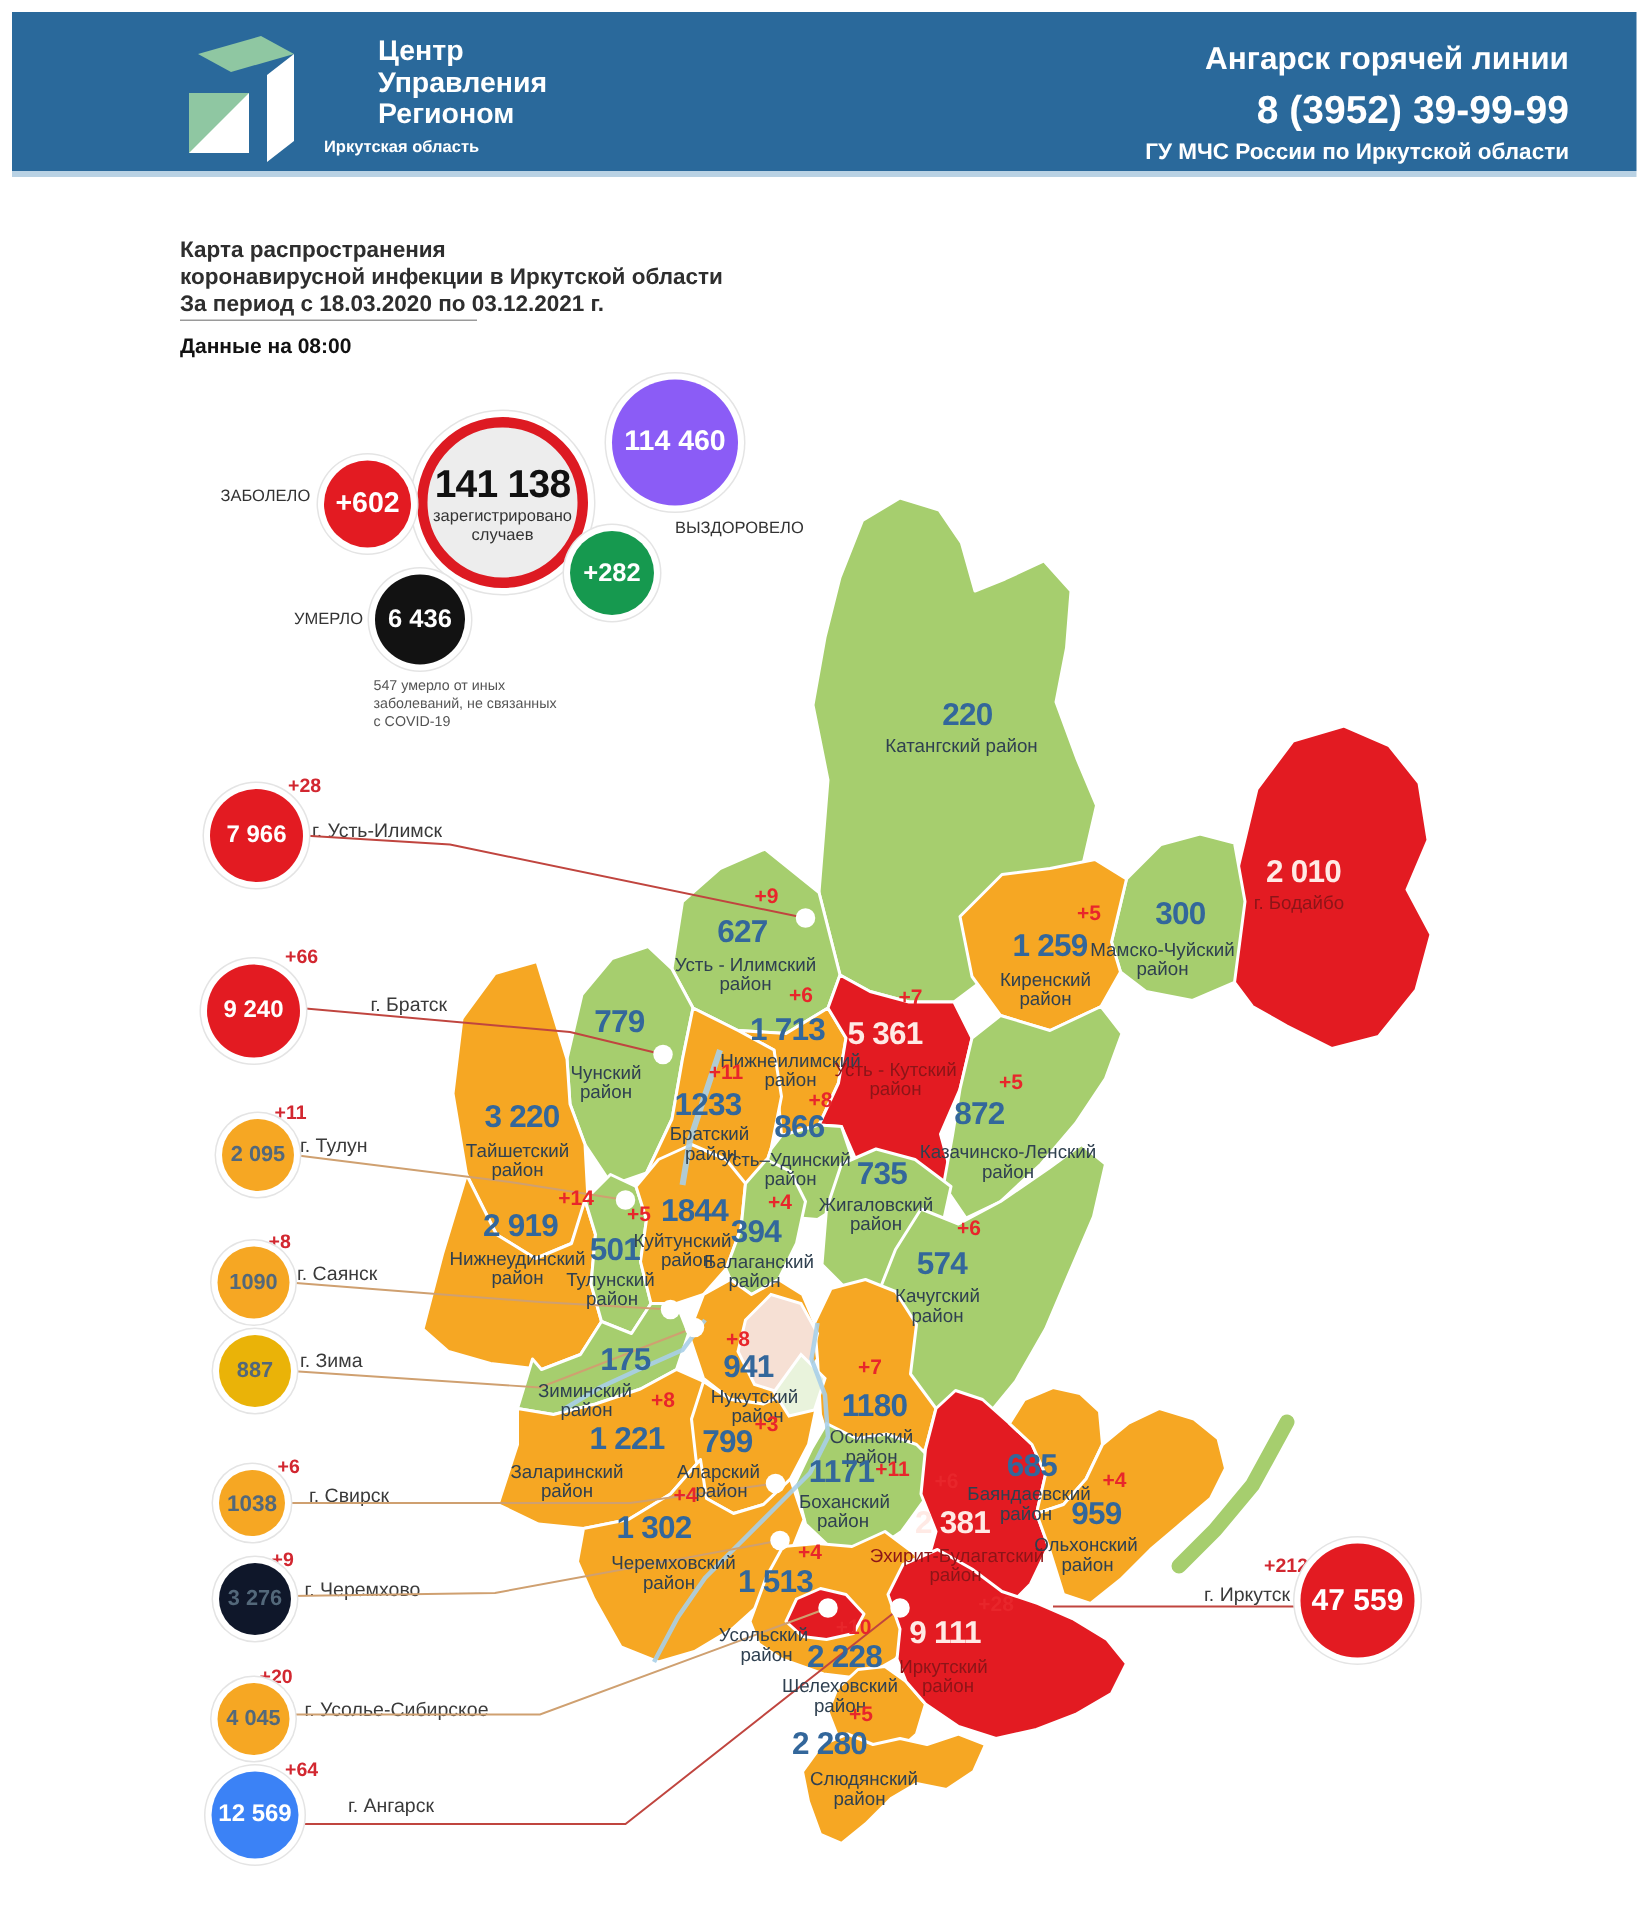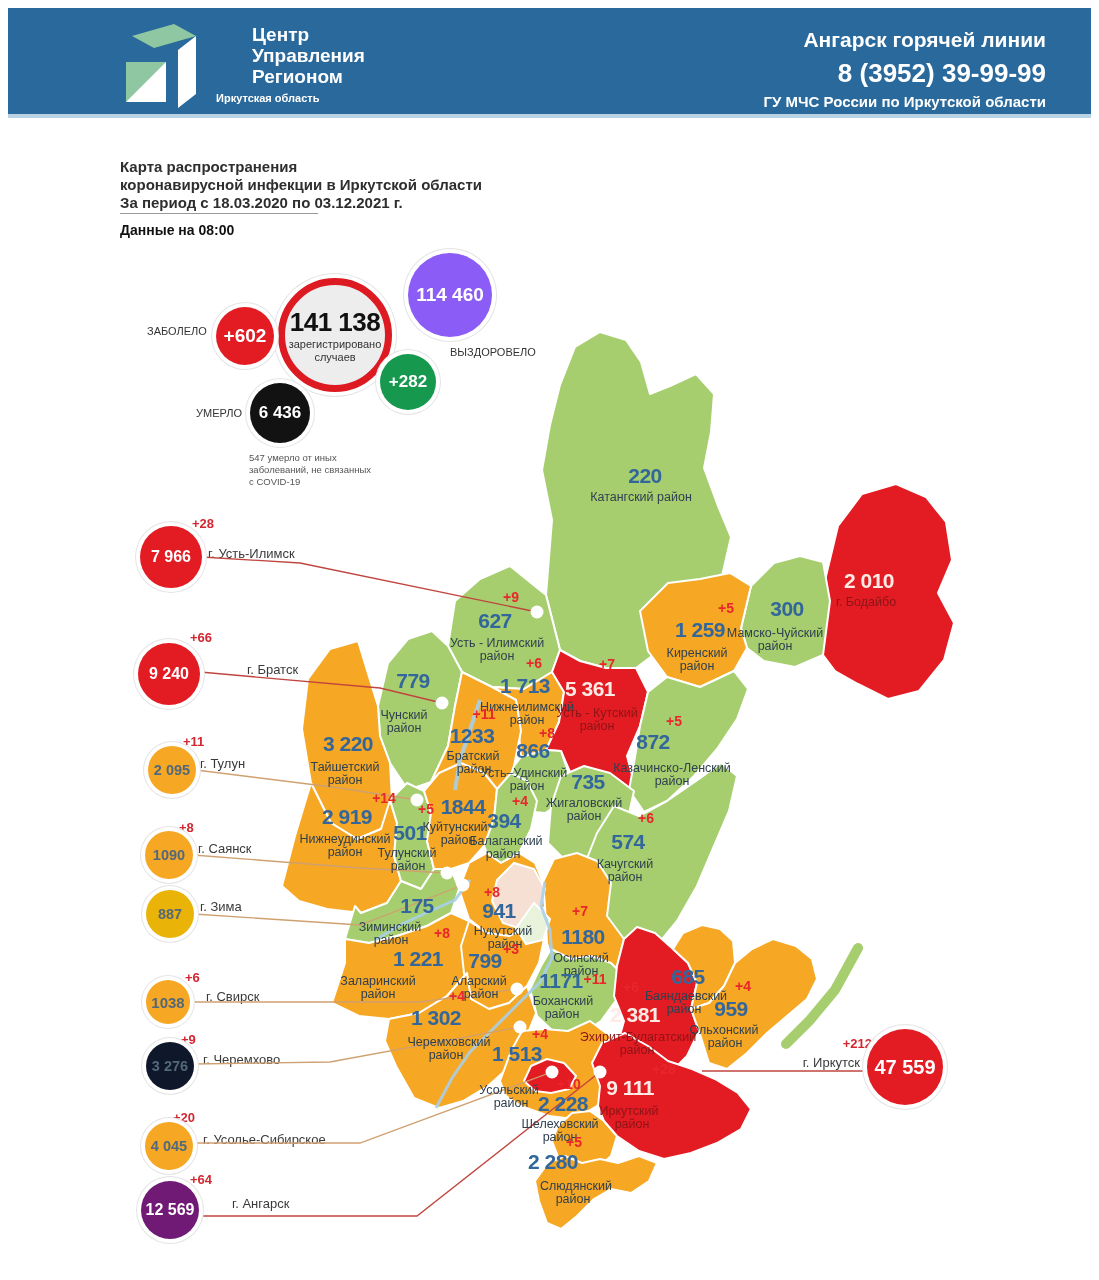--- a/index.html
+++ b/index.html
@@ -288,20 +288,20 @@
       <div class="city-label" style="left: 200px; top: 899px;">г. Зима</div>
       <div class="circ" style="left: 146px; top: 980px; width: 44px; height: 44px; background: rgb(246, 167, 35); color: rgb(83, 104, 122); font-weight: bold; font-size: 15px; z-index: 3;">1038</div>
       <div class="city-delta" style="left: 185px; top: 970px;">+6</div>
       <div class="city-label" style="left: 206px; top: 989px;">г. Свирск</div>
       <div class="circ" style="left: 146px; top: 1042px; width: 48px; height: 48px; background: #0f172a; color: rgb(83, 104, 122); font-weight: bold; font-size: 14.5px; z-index: 3;">3 276</div>
       <div class="city-delta" style="left: 181px; top: 1032px;">+9</div>
       <div class="city-label" style="left: 203px; top: 1052px;">г. Черемхово</div>
       <div class="circ" style="left: 145px; top: 1122px; width: 48px; height: 48px; background: rgb(246, 167, 35); color: rgb(83, 104, 122); font-weight: bold; font-size: 14.5px; z-index: 3;">4 045</div>
       <div class="city-delta" style="left: 173px; top: 1110px;">+20</div>
       <div class="city-label" style="left: 203px; top: 1132px;">г. Усолье-Сибирское</div>
-      <div class="circ" style="left: 141px; top: 1181px; width: 58px; height: 58px; background: #701a75; color: rgb(255, 255, 255); font-weight: bold; font-size: 16px; z-index: 3;">12 569</div>
+      <div class="circ" style="left: 141px; top: 1181px; width: 58px; height: 58px; background: #3b82f6; color: rgb(255, 255, 255); font-weight: bold; font-size: 16px; z-index: 3;">12 569</div>
       <div class="city-delta" style="left: 190px; top: 1172px;">+64</div>
       <div class="city-label" style="left: 232px; top: 1196px;">г. Ангарск</div>
       <div class="circ" style="left: 867px; top: 1029px; width: 76px; height: 76px; background: rgb(227, 27, 34); color: rgb(255, 255, 255); font-weight: bold; font-size: 20px; z-index: 3;">47 559</div>
       <div class="city-delta" style="left: 806px; top: 1036px; width: 66px; text-align: right;">+212</div>
       <div class="city-label" style="left: 700px; top: 1055px; width: 160px; text-align: right;">г. Иркутск</div>
     </div>
 </div>
 
 </body></html>

